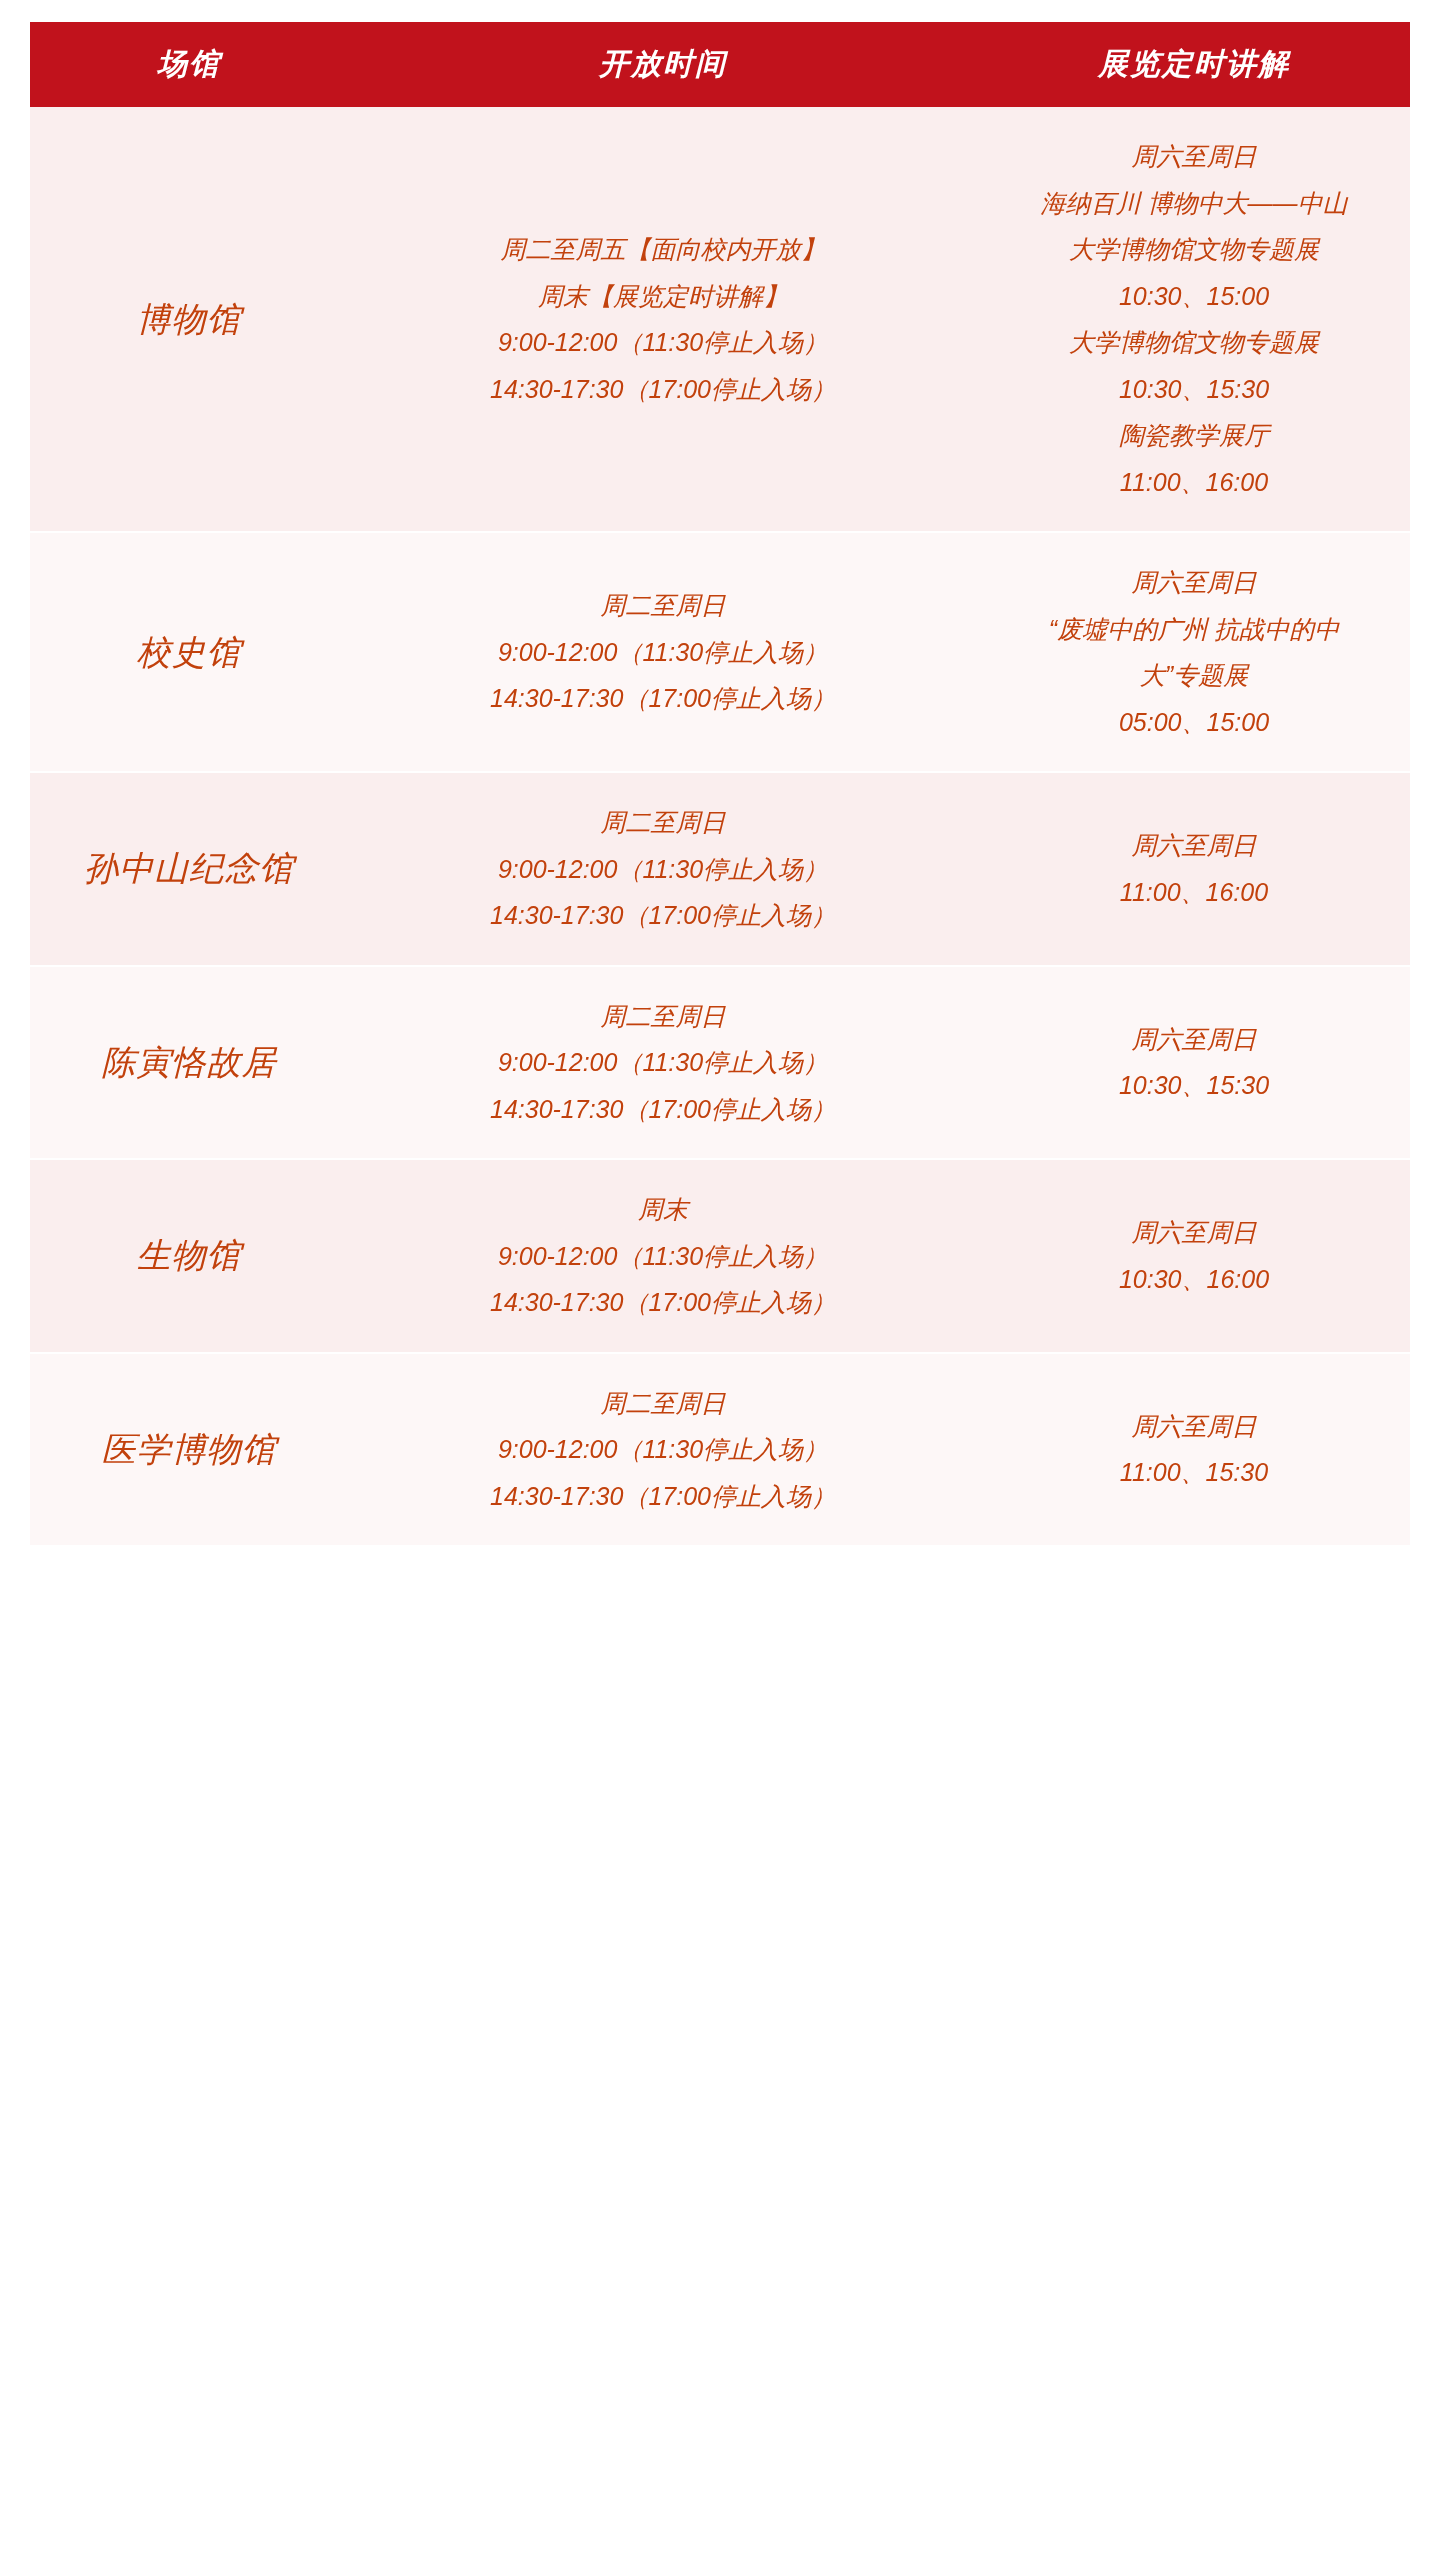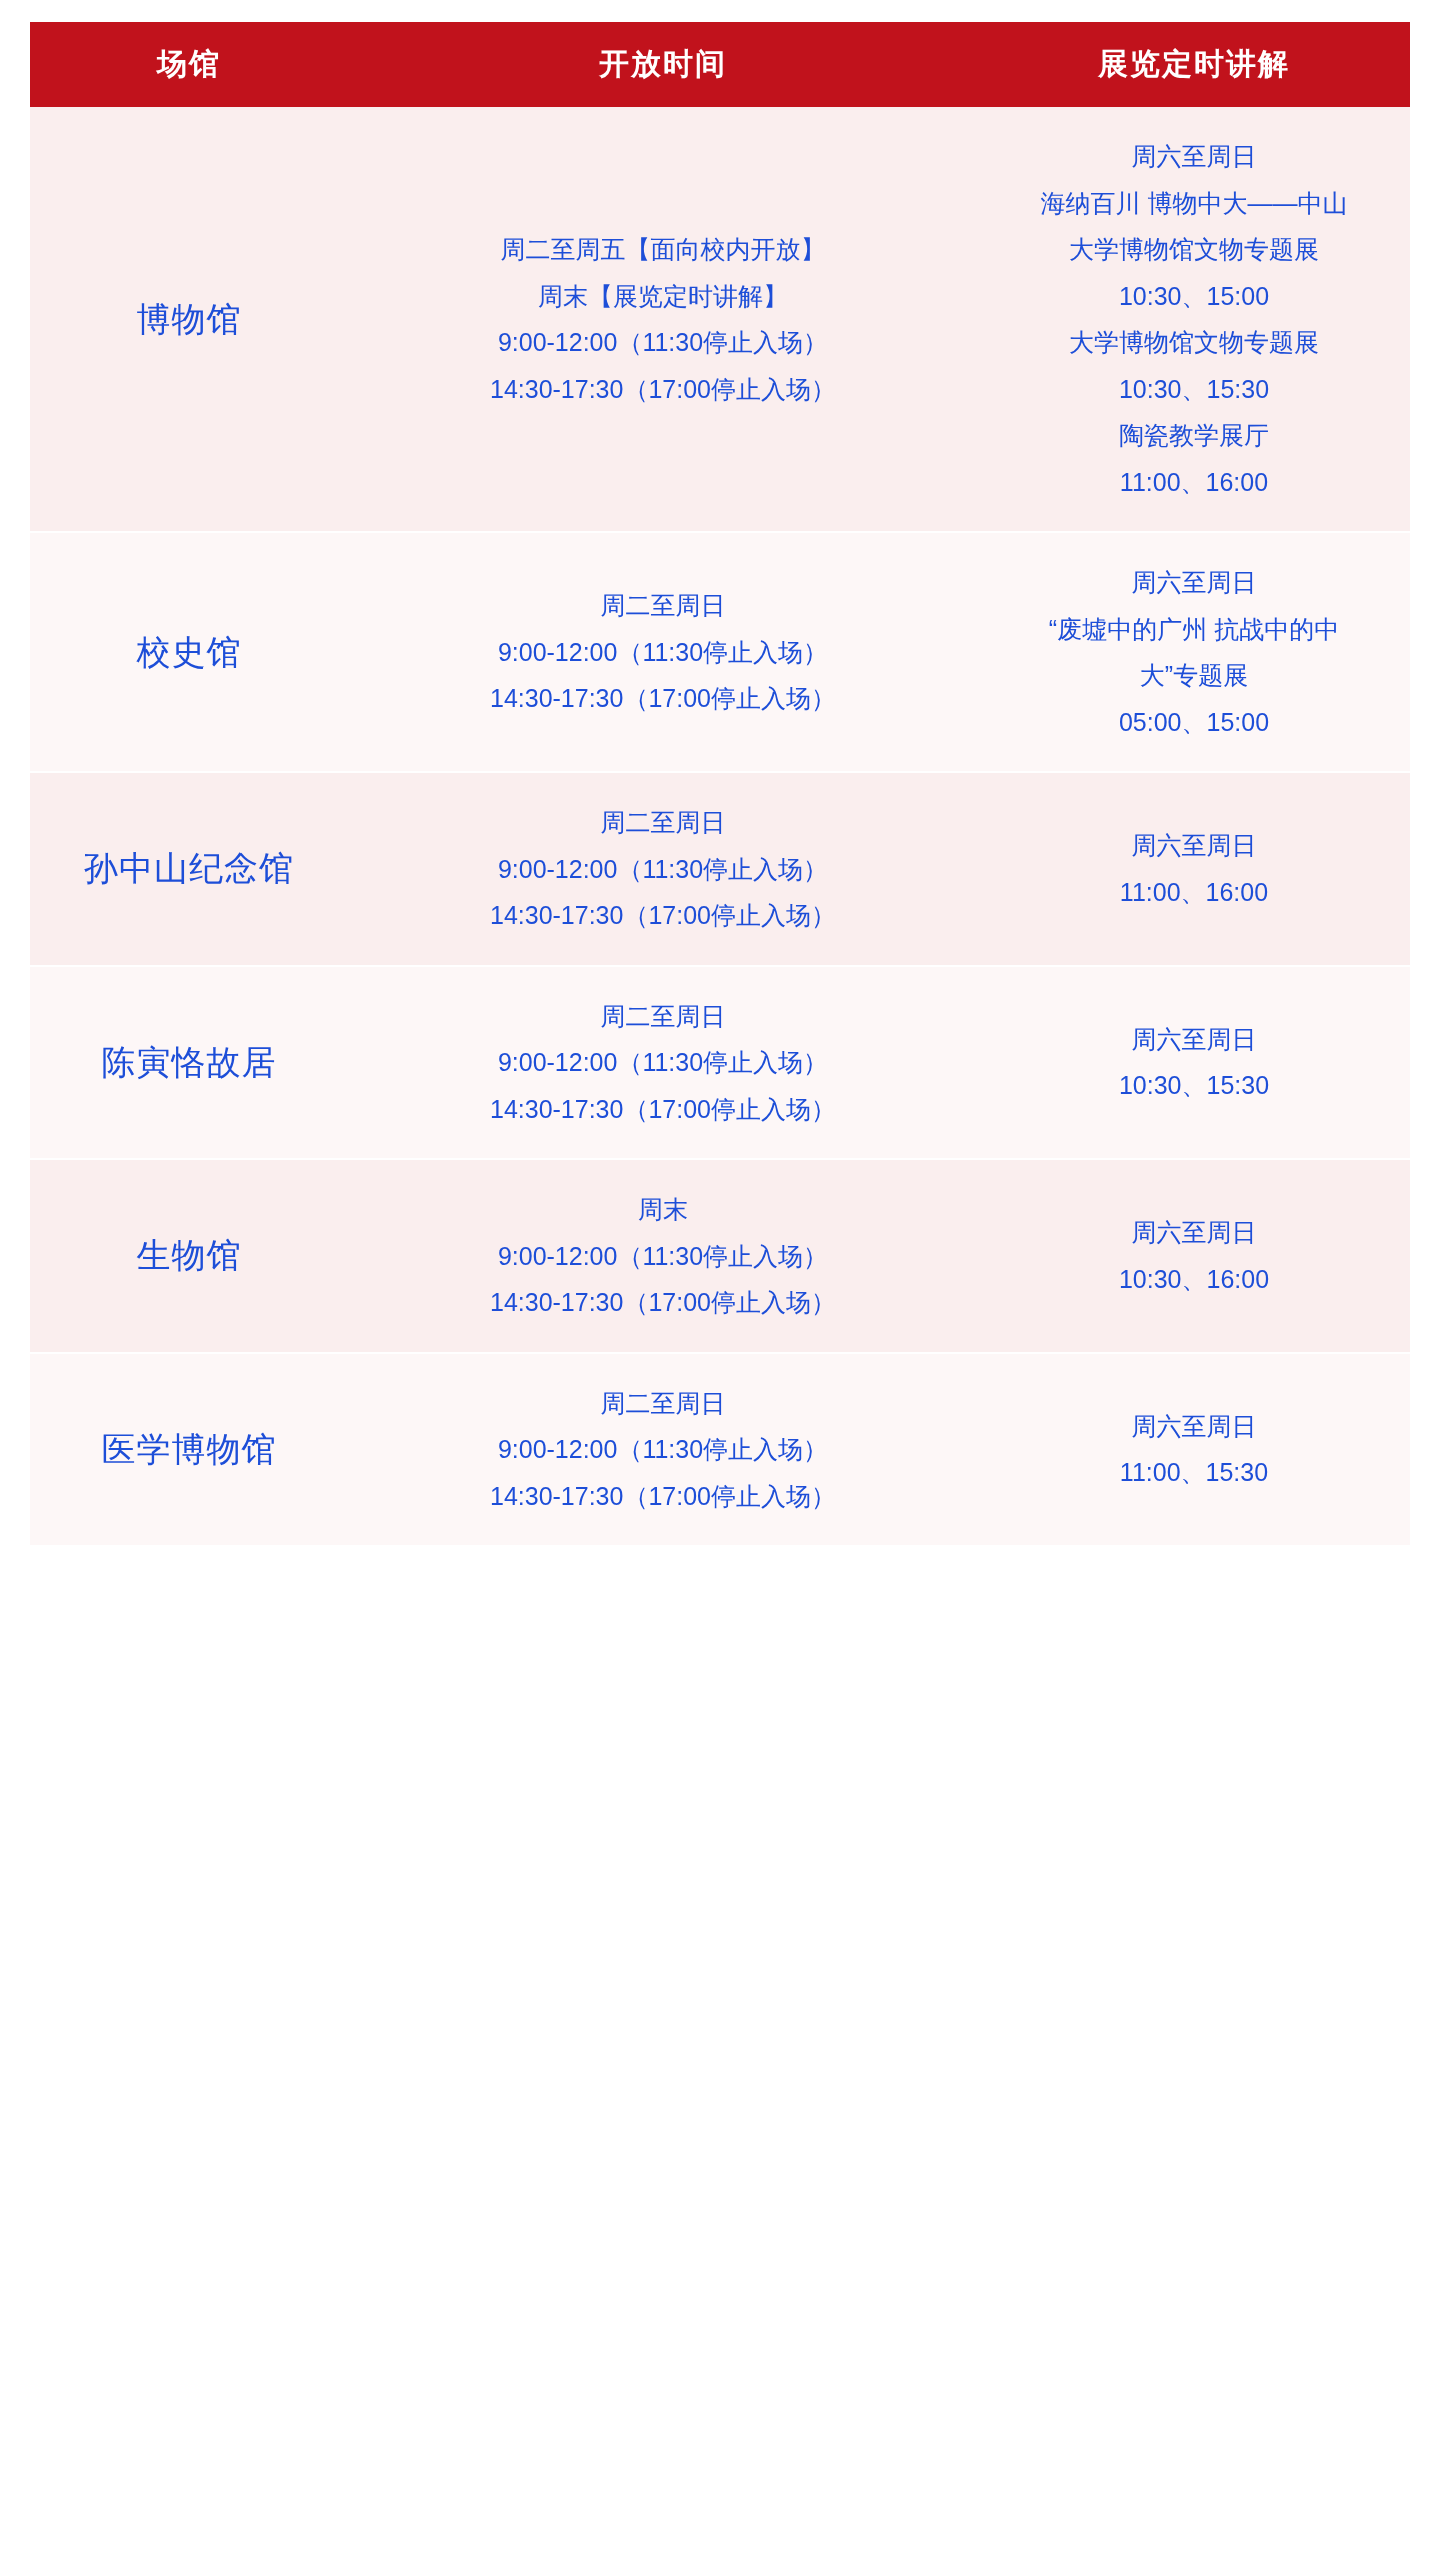--- a/index.html
+++ b/index.html
@@ -14,38 +14,39 @@
   .page {
     width: 1440px;
     box-sizing: border-box;
     padding: 22px 30px 40px 30px;
     background: #ffffff;
   }
   table.schedule {
     width: 1380px;
     border-collapse: collapse;
     table-layout: fixed;
+    font-style: italic;
   }
   table.schedule col.c1 { width: 318px; }
   table.schedule col.c2 { width: 630px; }
   table.schedule col.c3 { width: 432px; }
 
   thead th {
     background: #c1121c;
     color: #ffffff;
     font-size: 30px;
     font-weight: bold;
     letter-spacing: 2px;
     padding: 22px 6px;
     text-align: center;
     border: none;
   }
   tbody td {
     font-size: 25px;
-    color: #1d4ed8;
+    color: #c2410c;
     text-align: center;
     vertical-align: middle;
     padding: 26px 14px;
     line-height: 1.78;
     border-bottom: 2px solid #ffffff;
     word-break: keep-all;
   }
   tbody tr.odd td { background: #faeeee; }
   tbody tr.even td { background: #fdf7f7; }
 

